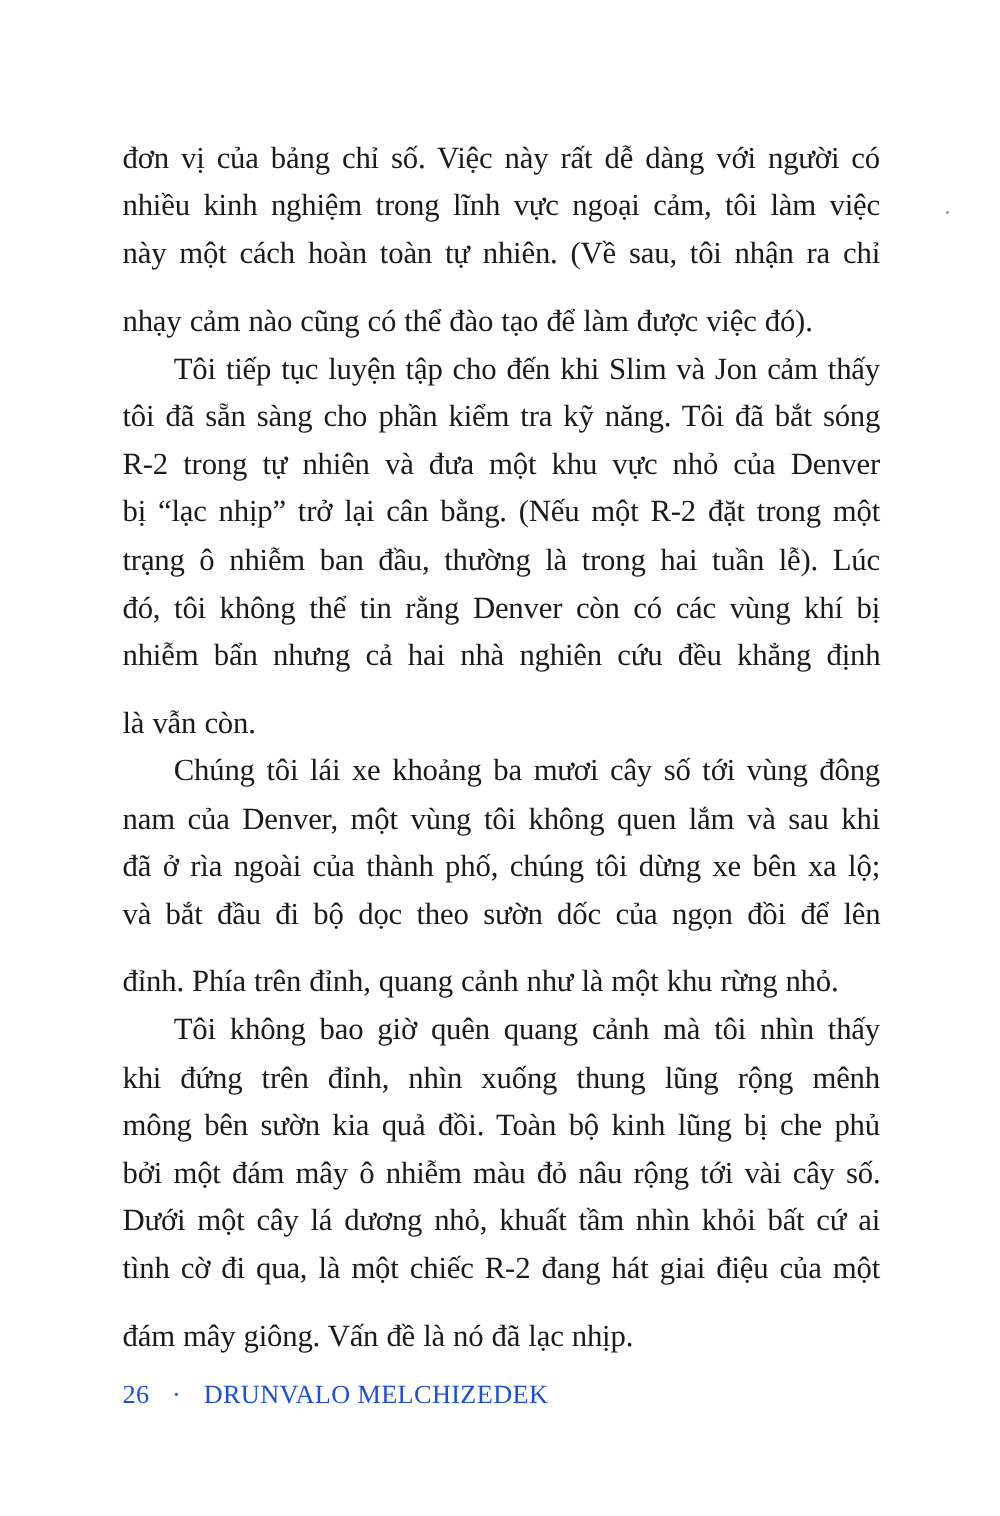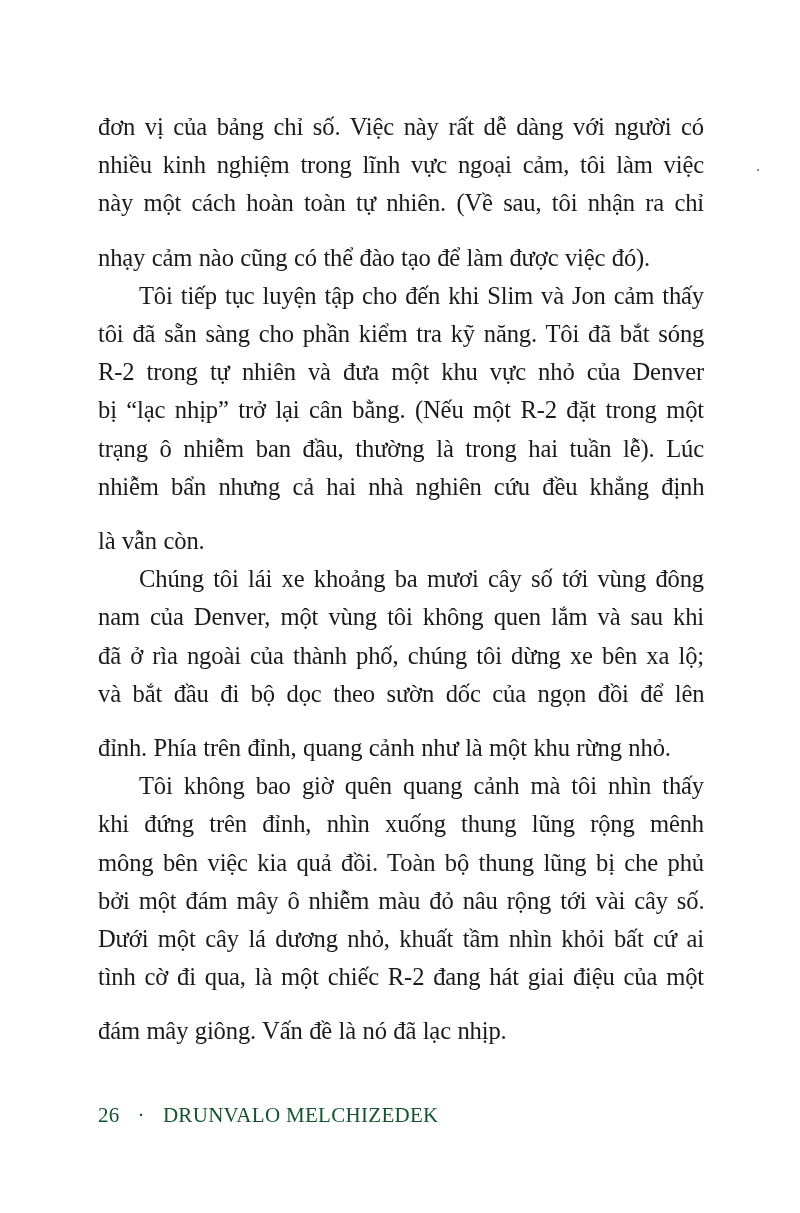--- a/index.html
+++ b/index.html
@@ -40,21 +40,21 @@
       text-align-last: left;
       margin-top: 16px;
     }
     .footer {
       position: absolute;
       left: 98px;
       top: 1103px;
       font-family: "Liberation Serif", "DejaVu Serif", serif;
       font-size: 21px;
       letter-spacing: 0.3px;
-      color: #14532d;
+      color: #1d4ed8;
       white-space: nowrap;
     }
     .footer .dot {
       display: inline-block;
       margin: 0 18px;
     }
     .scan-dot {
       position: absolute;
       left: 757px;
       top: 169px;
@@ -72,34 +72,35 @@
     <span class="line" style="display: block; word-spacing: 4.8px;">nhiều kinh nghiệm trong lĩnh vực ngoại cảm, tôi làm việc</span>
     <span class="line" style="display: block; word-spacing: 4.33333px;">này một cách hoàn toàn tự nhiên. (Về sau, tôi nhận ra chỉ</span>
     <span class="line last">nhạy cảm nào cũng có thể đào tạo để làm được việc đó).</span>
   </p>
   <p class="para">
     <span class="line" style="padding-left: 41px; display: block; word-spacing: 2px;">Tôi tiếp tục luyện tập cho đến khi Slim và Jon cảm thấy</span>
     <span class="line" style="display: block; word-spacing: 2.88462px;">tôi đã sẵn sàng cho phần kiểm tra kỹ năng. Tôi đã bắt sóng</span>
     <span class="line" style="display: block; word-spacing: 6.13636px;">R-2 trong tự nhiên và đưa một khu vực nhỏ của Denver</span>
     <span class="line" style="display: block; word-spacing: 3.5px;">bị “lạc nhịp” trở lại cân bằng. (Nếu một R-2 đặt trong một</span>
     <span class="line" style="display: block; word-spacing: 5.68182px;">trạng ô nhiễm ban đầu, thường là trong hai tuần lễ). Lúc</span>
+    <span class="line" style="display: block; word-spacing: 4.91667px;">đó, tôi không thể tin rằng Denver còn có các vùng khí bị</span>
     <span class="line" style="display: block; word-spacing: 6.3px;">nhiễm bẩn nhưng cả hai nhà nghiên cứu đều khẳng định</span>
     <span class="line last">là vẫn còn.</span>
   </p>
   <p class="para">
     <span class="line" style="padding-left: 41px; display: block; word-spacing: 3.31818px;">Chúng tôi lái xe khoảng ba mươi cây số tới vùng đông</span>
     <span class="line" style="display: block; word-spacing: 4.13636px;">nam của Denver, một vùng tôi không quen lắm và sau khi</span>
     <span class="line" style="display: block; word-spacing: 3.19231px;">đã ở rìa ngoài của thành phố, chúng tôi dừng xe bên xa lộ;</span>
     <span class="line" style="display: block; word-spacing: 5.57692px;">và bắt đầu đi bộ dọc theo sườn dốc của ngọn đồi để lên</span>
     <span class="line last">đỉnh. Phía trên đỉnh, quang cảnh như là một khu rừng nhỏ.</span>
   </p>
   <p class="para">
     <span class="line" style="padding-left: 41px; display: block; word-spacing: 5.1px;">Tôi không bao giờ quên quang cảnh mà tôi nhìn thấy</span>
     <span class="line" style="display: block; word-spacing: 9.27778px;">khi đứng trên đỉnh, nhìn xuống thung lũng rộng mênh</span>
-    <span class="line" style="display: block; word-spacing: 2.91667px;">mông bên việc kia quả đồi. Toàn bộ thung lũng bị che phủ</span>
+    <span class="line" style="display: block; word-spacing: 2.91667px;">mông bên sườn kia quả đồi. Toàn bộ kinh lũng bị che phủ</span>
     <span class="line" style="display: block; word-spacing: 3.03846px;">bởi một đám mây ô nhiễm màu đỏ nâu rộng tới vài cây số.</span>
     <span class="line" style="display: block; word-spacing: 3.5px;">Dưới một cây lá dương nhỏ, khuất tầm nhìn khỏi bất cứ ai</span>
     <span class="line" style="display: block; word-spacing: 2.88462px;">tình cờ đi qua, là một chiếc R-2 đang hát giai điệu của một</span>
     <span class="line last">đám mây giông. Vấn đề là nó đã lạc nhịp.</span>
   </p>
 </div>
 
 <div class="scan-dot"></div>
 
 <div class="footer">

